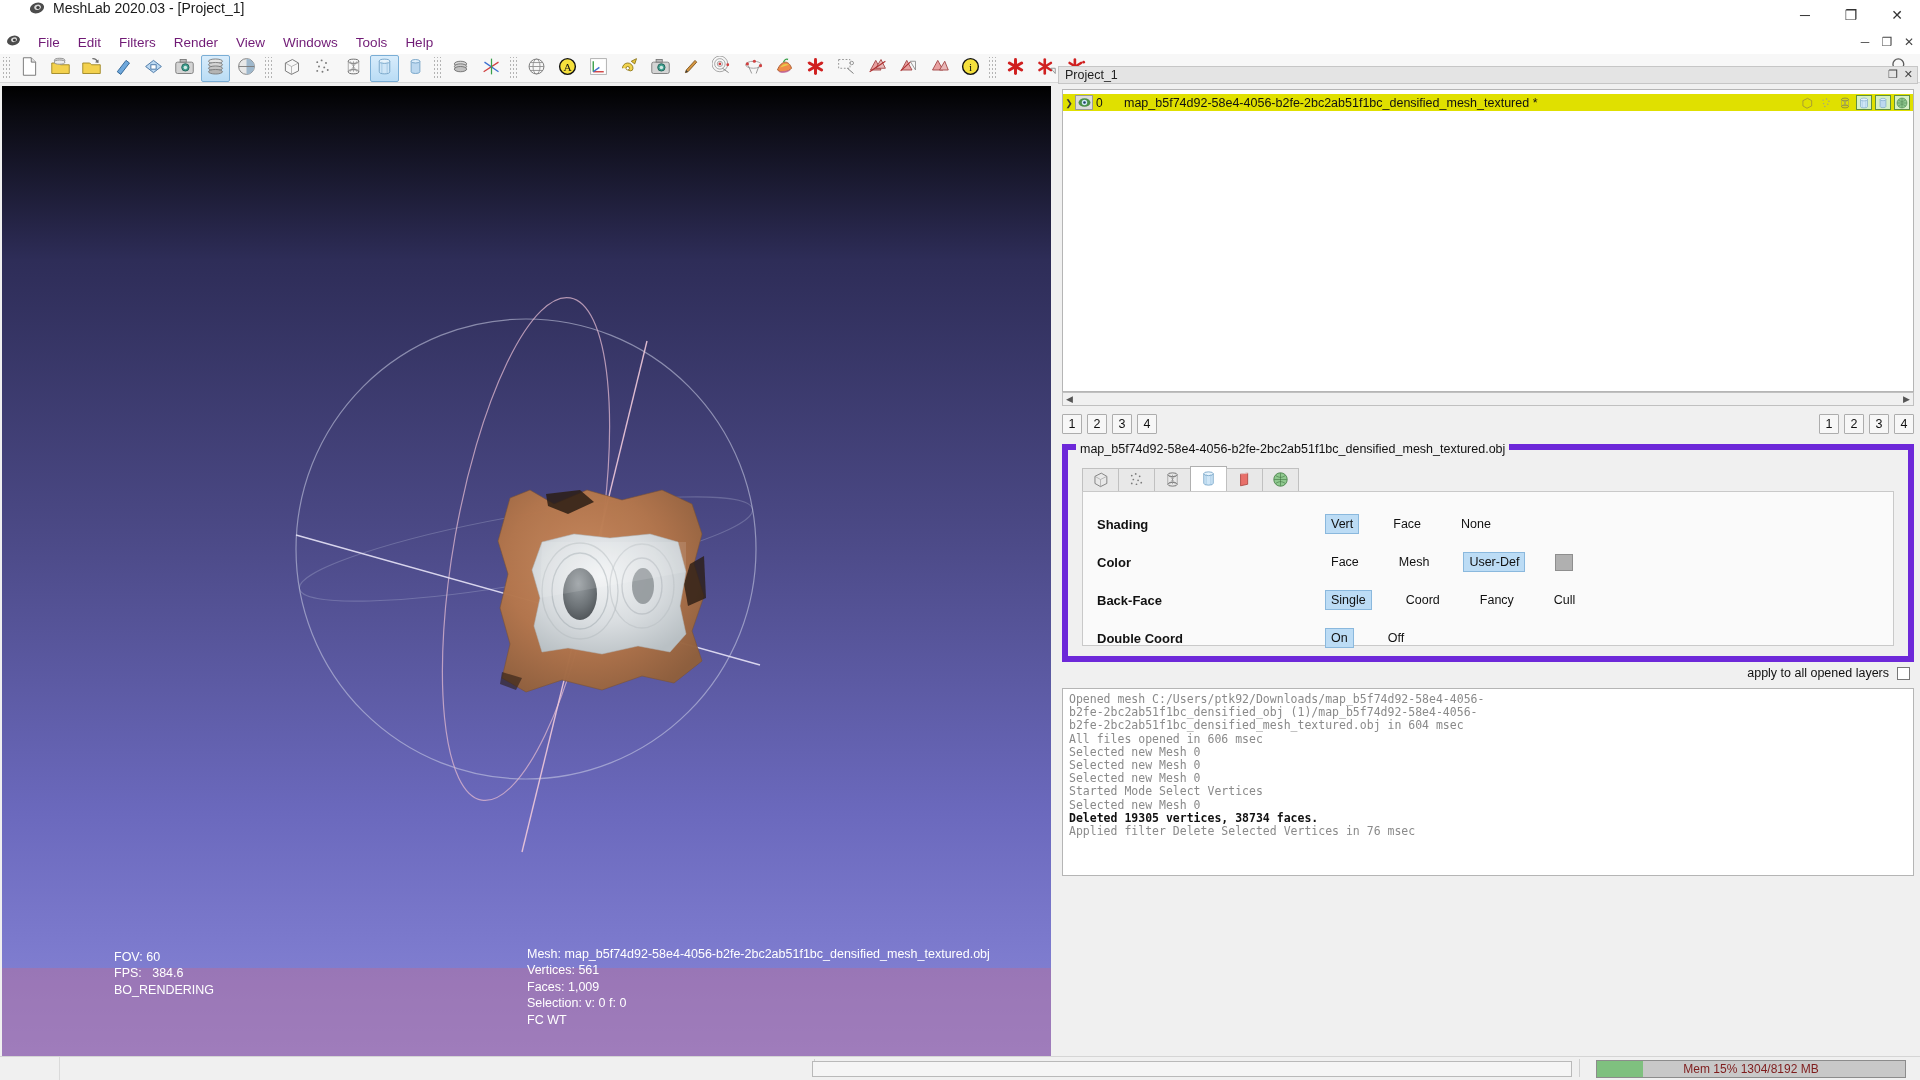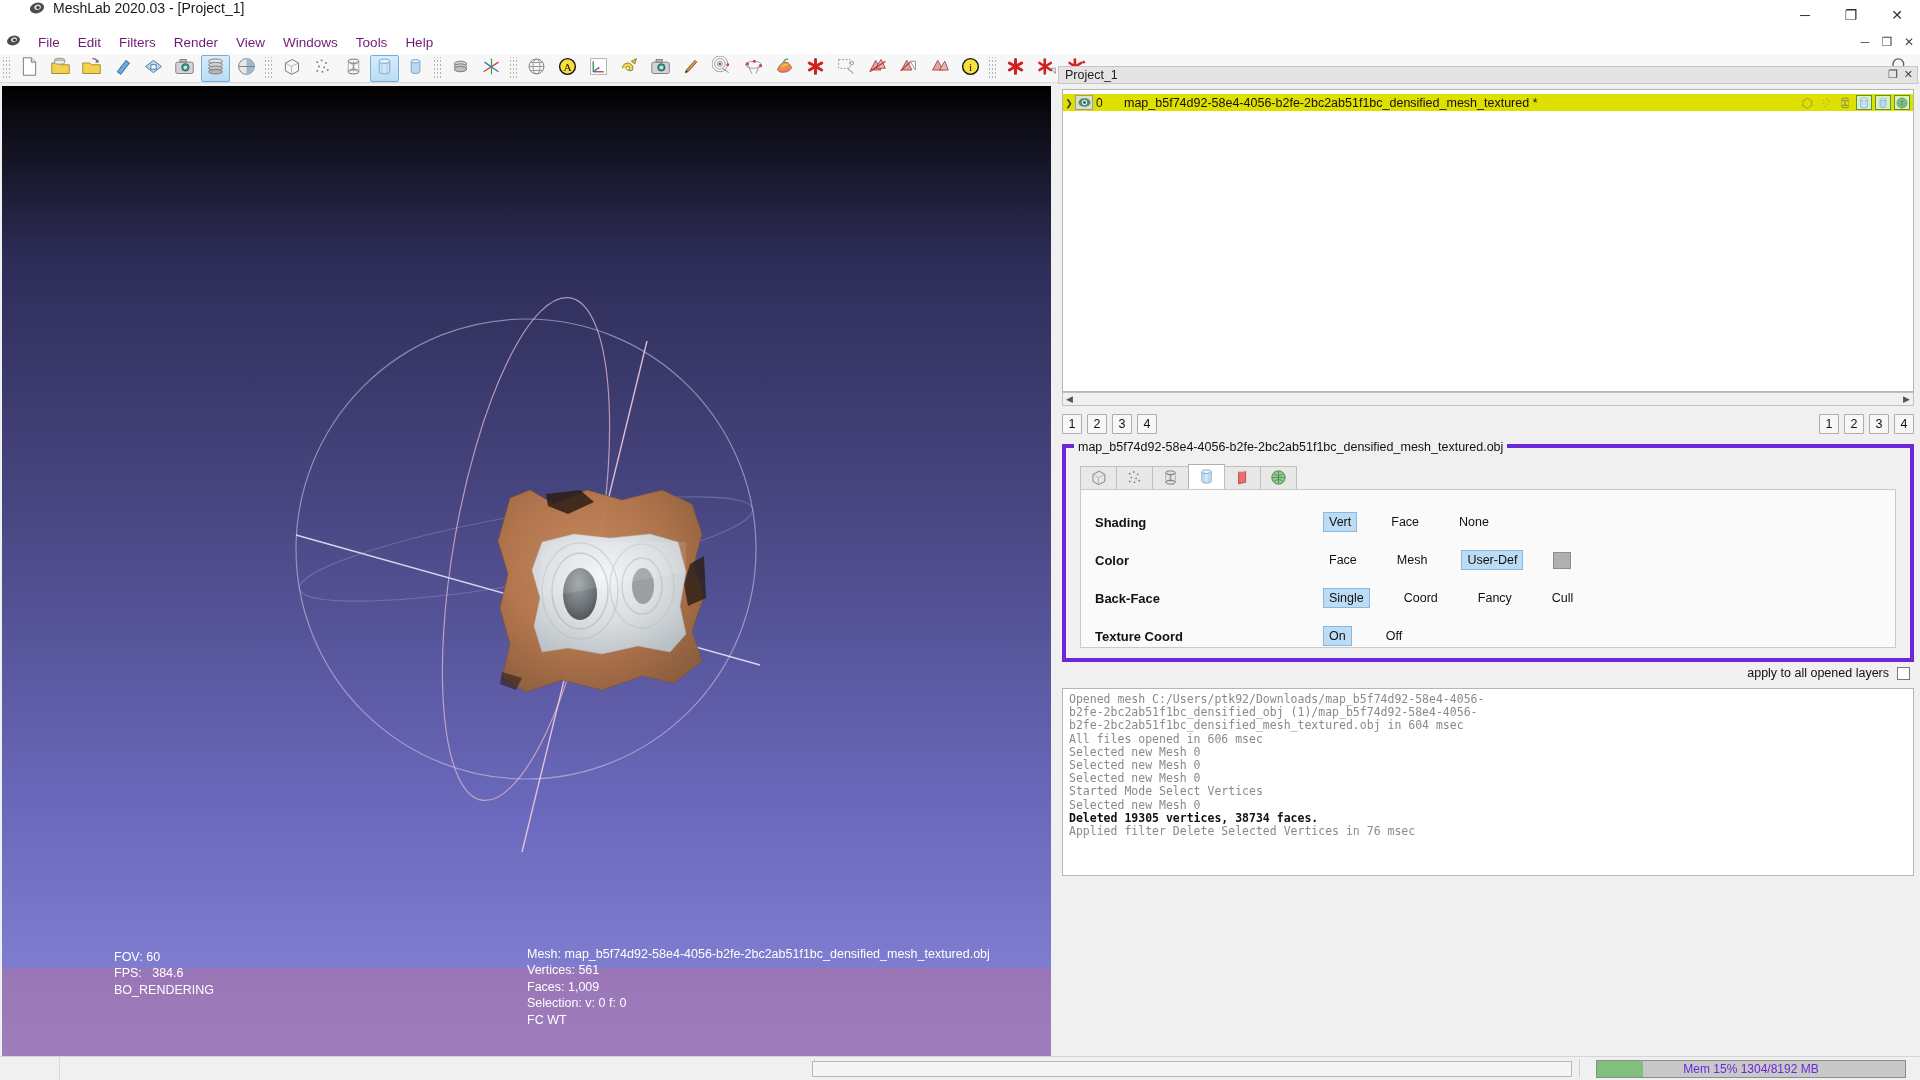--- a/index.html
+++ b/index.html
@@ -127,21 +127,21 @@
     display:inline-flex; align-items:center; justify-content:center;
     font-size:12.5px; color:#111; margin-right:5px; border-radius:1px;
   }
   #numrow .left-group { position:absolute; left:0; top:0; }
   #numrow .right-group { position:absolute; right:0; top:0; }
   #numrow .right-group .numbtn { margin-right:0; margin-left:5px; }
 
   
   #render-group {
     position:absolute; left:4px; top:378px; width:852px; height:218px;
-    border:4px solid #6d28d9; background:#f0f0f0;
+    border:6px solid #6d28d9; background:#f0f0f0;
   }
   #render-group .gb-title {
     position:absolute; left:8px; top:-8px; background:#f0f0f0; padding:0 4px;
     font-size:12.5px; color:#111;
   }
   #render-tabs {
     position:absolute; left:14px; top:16px; display:flex; align-items:flex-end;
   }
   .rtab {
     width:37px; height:24px; border:1px solid #c0c0c0; border-bottom:none;
@@ -184,21 +184,21 @@
     position:absolute; left:0; bottom:0; width:1920px; height:24px;
     background:#f0f0f0; border-top:1px solid #d5d5d5; display:flex; align-items:center;
   }
   #status-progress {
     position:absolute; left:812px; top:4px; width:760px; height:16px;
     border:1px solid #b9b9b9; background:#f5f5f5;
   }
   #mem-widget {
     position:absolute; right:14px; top:3px; width:310px; height:18px;
     border:1px solid #8c8c8c; background:#c8c8c8; display:flex; align-items:center;
-    justify-content:center; font-size:12px; color:#6d28d9; overflow:hidden;
+    justify-content:center; font-size:12px; color:#7f1d1d; overflow:hidden;
   }
   #mem-fill { position:absolute; left:0; top:0; height:100%; background:#7fc07f; }
   #mem-text { position:relative; z-index:2; }
   #statusbar .sb-left-box {
     position:absolute; left:0; top:0; width:60px; height:23px; border-right:1px solid #dadada;
   }
   .sb-sep { position:absolute; top:2px; width:1px; height:18px; background:#cfcfcf; }
 </style>
 </head>
 <body>
@@ -734,21 +734,21 @@
         <div class="opt-row" style="top: 94px;">
           <span class="opt-label">Back-Face</span>
           <span class="opt-choices">
             <span class="chip sel">Single</span>
             <span class="chip">Coord</span>
             <span class="chip">Fancy</span>
             <span class="chip">Cull</span>
           </span>
         </div>
         <div class="opt-row" style="top: 132px;">
-          <span class="opt-label">Texture Coord</span>
+          <span class="opt-label">Double Coord</span>
           <span class="opt-choices">
             <span class="chip sel">On</span>
             <span class="chip">Off</span>
           </span>
         </div>
       </div>
   </div>
 
   <div id="apply-all-row">
     <span class="lbl">apply to all opened layers</span>

